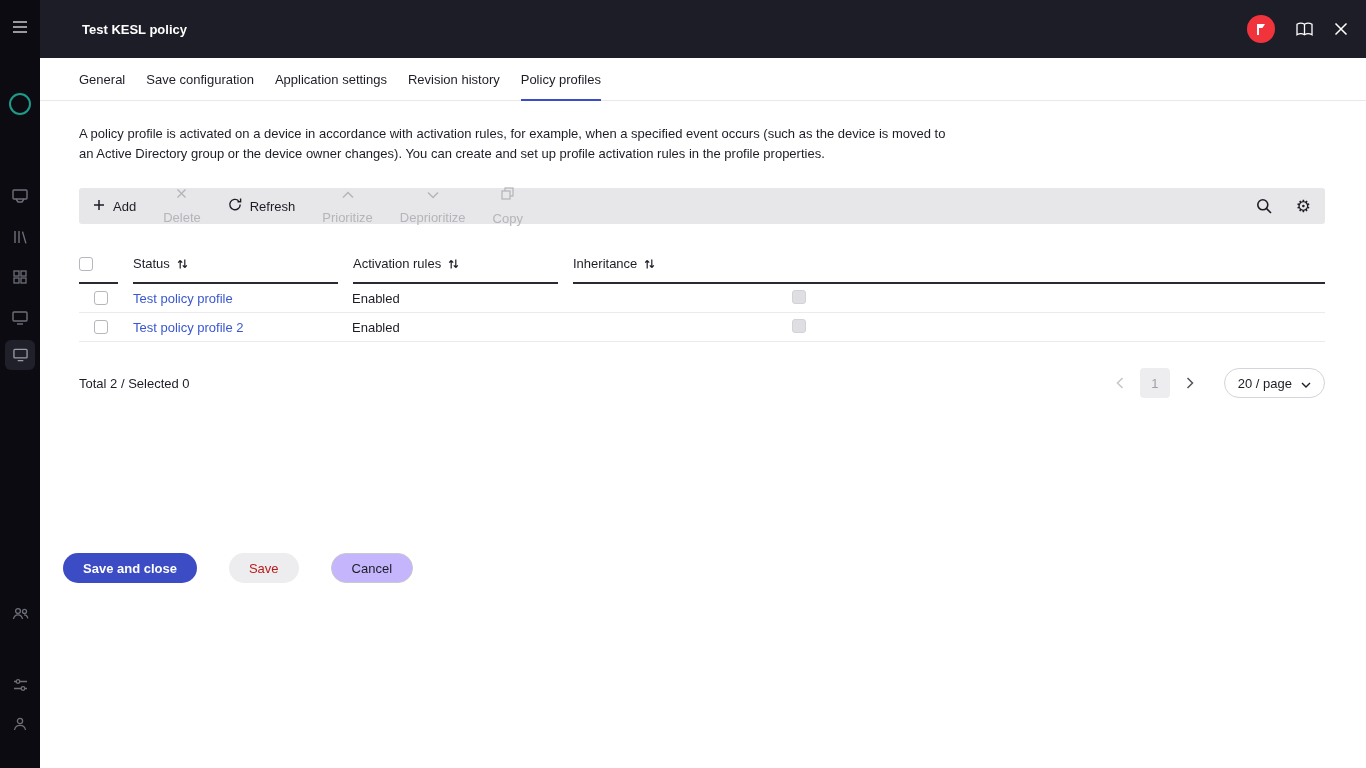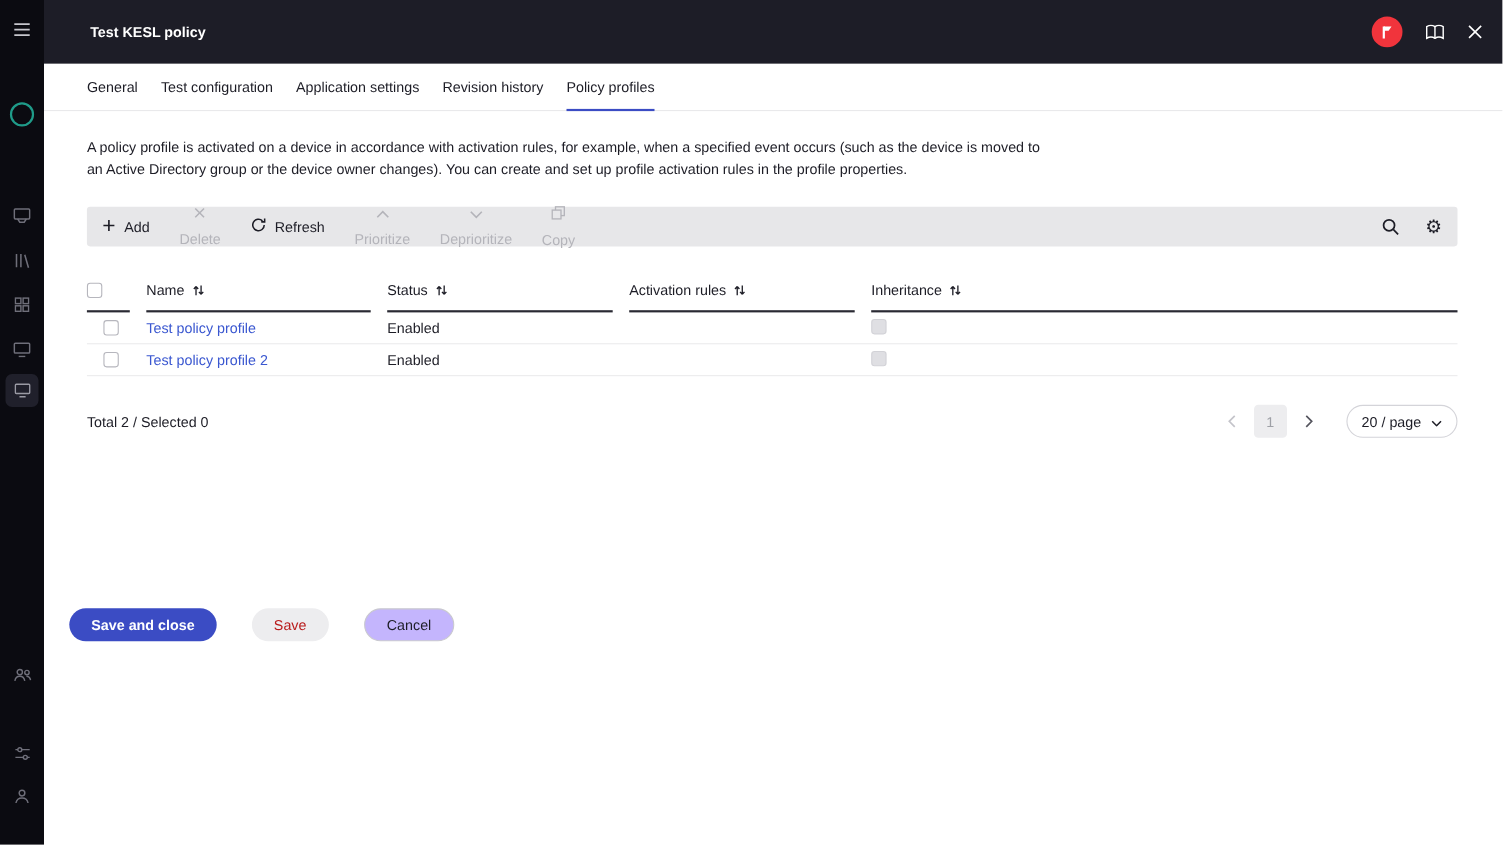--- a/index.html
+++ b/index.html
@@ -162,21 +162,21 @@
               <path d="M1.5 1.5l11 11M12.5 1.5l-11 11" stroke="#fff" stroke-width="1.5"></path>
             </svg>
         </div>
       </div>
     </header>
 
     <div class="content">
 
       <nav class="tabs">
         <div class="tab">General</div>
-        <div class="tab">Test configuration</div>
+        <div class="tab">Save configuration</div>
         <div class="tab">Application settings</div>
         <div class="tab">Revision history</div>
         <div class="tab active">Policy profiles</div>
       </nav>
 
       <div class="pad">
 
         <p class="desc">A policy profile is activated on a device in accordance with activation rules, for example, when a specified event occurs (such as the device is moved to an Active Directory group or the device owner changes). You can create and set up profile activation rules in the profile properties.</p>
 
         <div class="toolbar">
@@ -226,29 +226,20 @@
                 </svg>
             </div>
             <div class="tb-ic gear-glyph">⚙</div>
           </div>
         </div>
 
         <div class="table">
           <div class="t-head">
             <div class="col-cb">
               <span class="checkbox"></span>
-            </div>
-            <div class="col-name">
-              <span>Name</span>
-              <span class="sort-ic">
-                  <svg width="11" height="12" viewBox="0 0 11 12">
-                    <path d="M3.2 10.5v-8M3.2 2.5L1.2 4.7M3.2 2.5l2 2.2" fill="none" stroke="#1d1d26" stroke-width="1.2"></path>
-                    <path d="M7.8 1.5v8M7.8 9.5l-2-2.2M7.8 9.5l2-2.2" fill="none" stroke="#1d1d26" stroke-width="1.2"></path>
-                  </svg>
-                </span>
             </div>
             <div class="col-status">
               <span>Status</span>
               <span class="sort-ic">
                   <svg width="11" height="12" viewBox="0 0 11 12">
                     <path d="M3.2 10.5v-8M3.2 2.5L1.2 4.7M3.2 2.5l2 2.2" fill="none" stroke="#1d1d26" stroke-width="1.2"></path>
                     <path d="M7.8 1.5v8M7.8 9.5l-2-2.2M7.8 9.5l2-2.2" fill="none" stroke="#1d1d26" stroke-width="1.2"></path>
                   </svg>
                 </span>
             </div>

